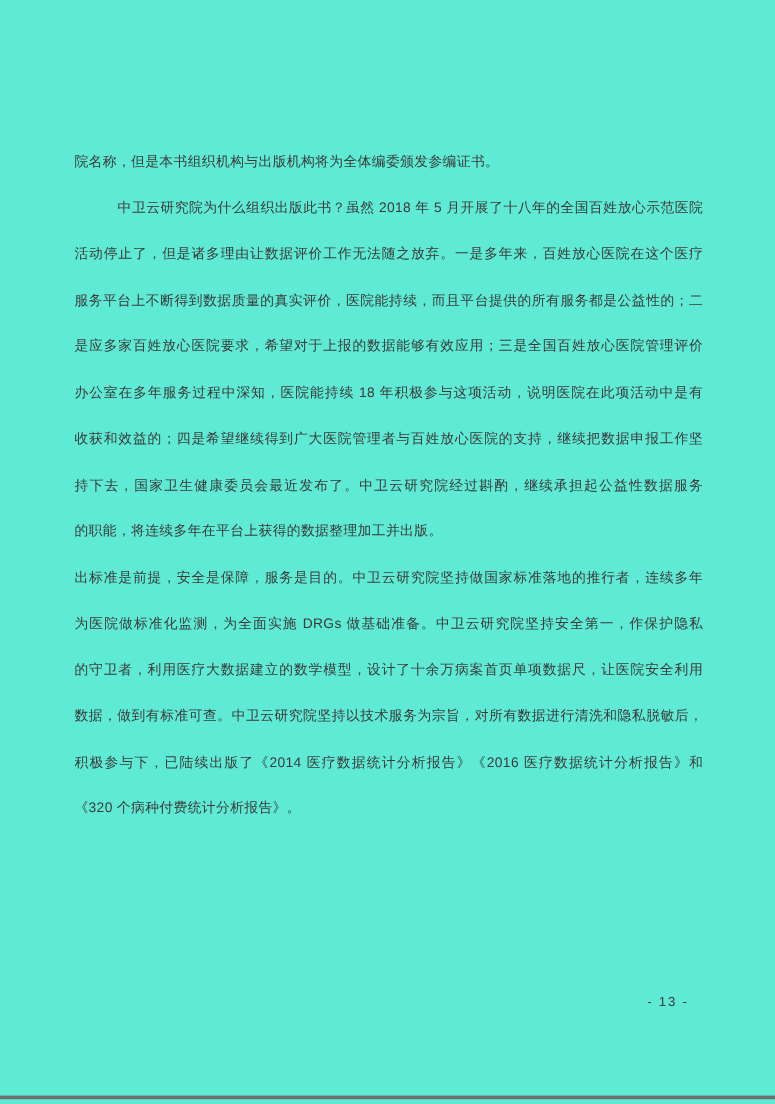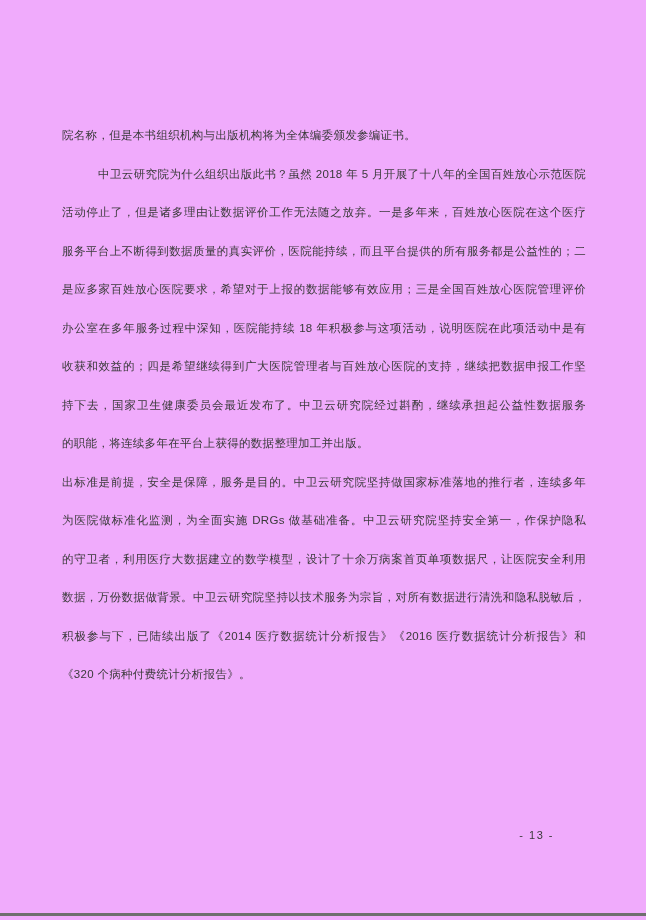--- a/index.html
+++ b/index.html
@@ -4,21 +4,21 @@
 <style>
   html, body {
     margin: 0;
     padding: 0;
     background: #ffffff;
   }
   .page {
     position: relative;
     width: 646px;
     height: 920px;
-    background: #f0abfc;
+    background: #5eead4;
     overflow: hidden;
     font-family: "Liberation Sans", sans-serif;
     color: #3a3a3a;
   }
   .textblock {
     position: absolute;
     left: 62px;
     top: 116px;
     width: 524px;
   }
@@ -35,21 +35,21 @@
   .line.fill {
     text-align: justify;
     text-align-last: justify;
   }
   .line.indent {
     padding-left: 36px;
   }
   .pagenum {
     position: absolute;
     top: 828px;
-    right: 92px;
+    right: 72px;
     font-size: 11px;
     line-height: 14px;
     letter-spacing: 1.5px;
     color: #3a3a3a;
   }
   .scan-edge {
     position: absolute;
     left: 0;
     top: 913px;
     width: 646px;
@@ -67,19 +67,19 @@
       <div class="line fill">活动停止了，但是诸多理由让数据评价工作无法随之放弃。一是多年来，百姓放心医院在这个医疗</div>
       <div class="line fill">服务平台上不断得到数据质量的真实评价，医院能持续，而且平台提供的所有服务都是公益性的；二</div>
       <div class="line fill">是应多家百姓放心医院要求，希望对于上报的数据能够有效应用；三是全国百姓放心医院管理评价</div>
       <div class="line fill">办公室在多年服务过程中深知，医院能持续 18 年积极参与这项活动，说明医院在此项活动中是有</div>
       <div class="line fill">收获和效益的；四是希望继续得到广大医院管理者与百姓放心医院的支持，继续把数据申报工作坚</div>
       <div class="line fill">持下去，国家卫生健康委员会最近发布了。中卫云研究院经过斟酌，继续承担起公益性数据服务</div>
       <div class="line">的职能，将连续多年在平台上获得的数据整理加工并出版。</div>
       <div class="line fill">出标准是前提，安全是保障，服务是目的。中卫云研究院坚持做国家标准落地的推行者，连续多年</div>
       <div class="line fill">为医院做标准化监测，为全面实施 DRGs 做基础准备。中卫云研究院坚持安全第一，作保护隐私</div>
       <div class="line fill">的守卫者，利用医疗大数据建立的数学模型，设计了十余万病案首页单项数据尺，让医院安全利用</div>
-      <div class="line fill">数据，万份数据做背景。中卫云研究院坚持以技术服务为宗旨，对所有数据进行清洗和隐私脱敏后，</div>
+      <div class="line fill">数据，做到有标准可查。中卫云研究院坚持以技术服务为宗旨，对所有数据进行清洗和隐私脱敏后，</div>
       <div class="line fill">积极参与下，已陆续出版了《2014 医疗数据统计分析报告》《2016 医疗数据统计分析报告》和</div>
       <div class="line">《320 个病种付费统计分析报告》。</div>
     </div>
   <div class="pagenum">- 13 -</div>
   <div class="scan-edge"></div>
 </div>
 
 </body></html>

